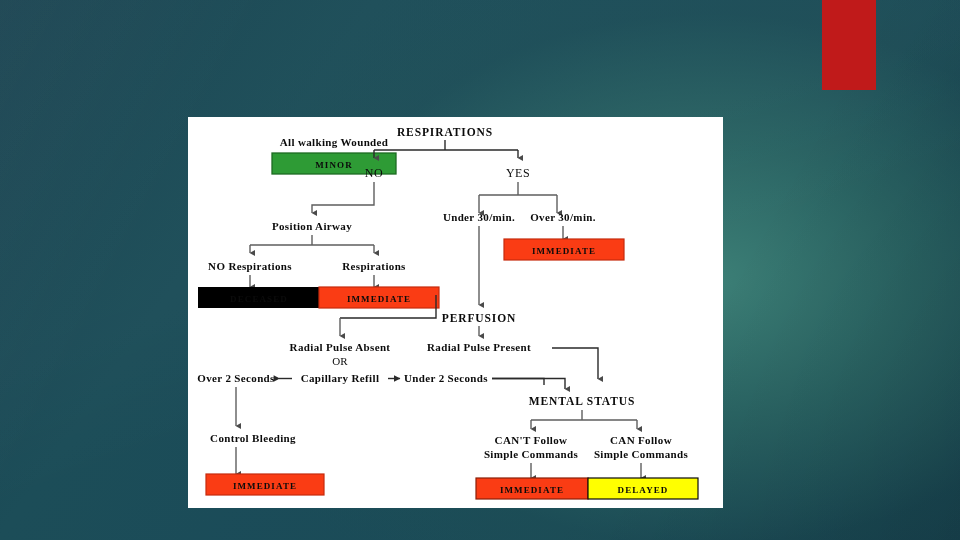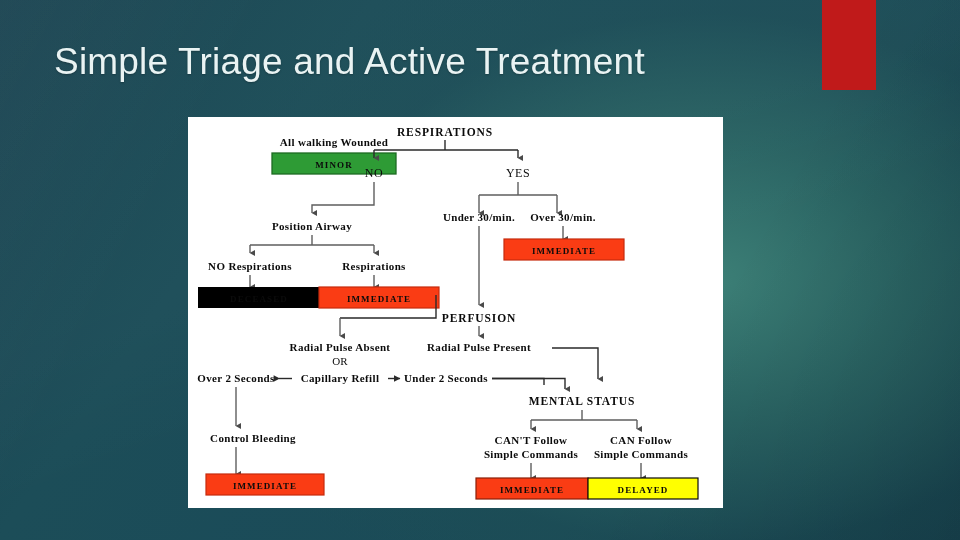--- a/index.html
+++ b/index.html
@@ -55,21 +55,20 @@
   .conn { stroke:#5e5e5e; stroke-width:1.4px; fill:none; }
   .conn-dark { stroke:#2a2a2a; stroke-width:1.4px; fill:none; }
 </style>
 </head>
 <body>
 
 <div id="slide">
 
   <div id="red-accent"></div>
 
-  <div id="title">Simple Triage and Active Treatment</div>
 
   <div id="chart-panel">
     <svg id="chart-svg" viewBox="0 0 535 391">
       <defs>
         <marker id="arw" markerWidth="7" markerHeight="7" refX="3" refY="5.2" orient="auto" markerUnits="userSpaceOnUse">
           <path d="M0,0 L6,0 L3,5.6 Z" fill="#4a4a4a"></path>
         </marker>
         <marker id="arwL" markerWidth="7" markerHeight="7" refX="1" refY="3.2" orient="auto" markerUnits="userSpaceOnUse">
           <path d="M6.4,0 L6.4,6.4 L0,3.2 Z" fill="#2a2a2a"></path>
         </marker>

